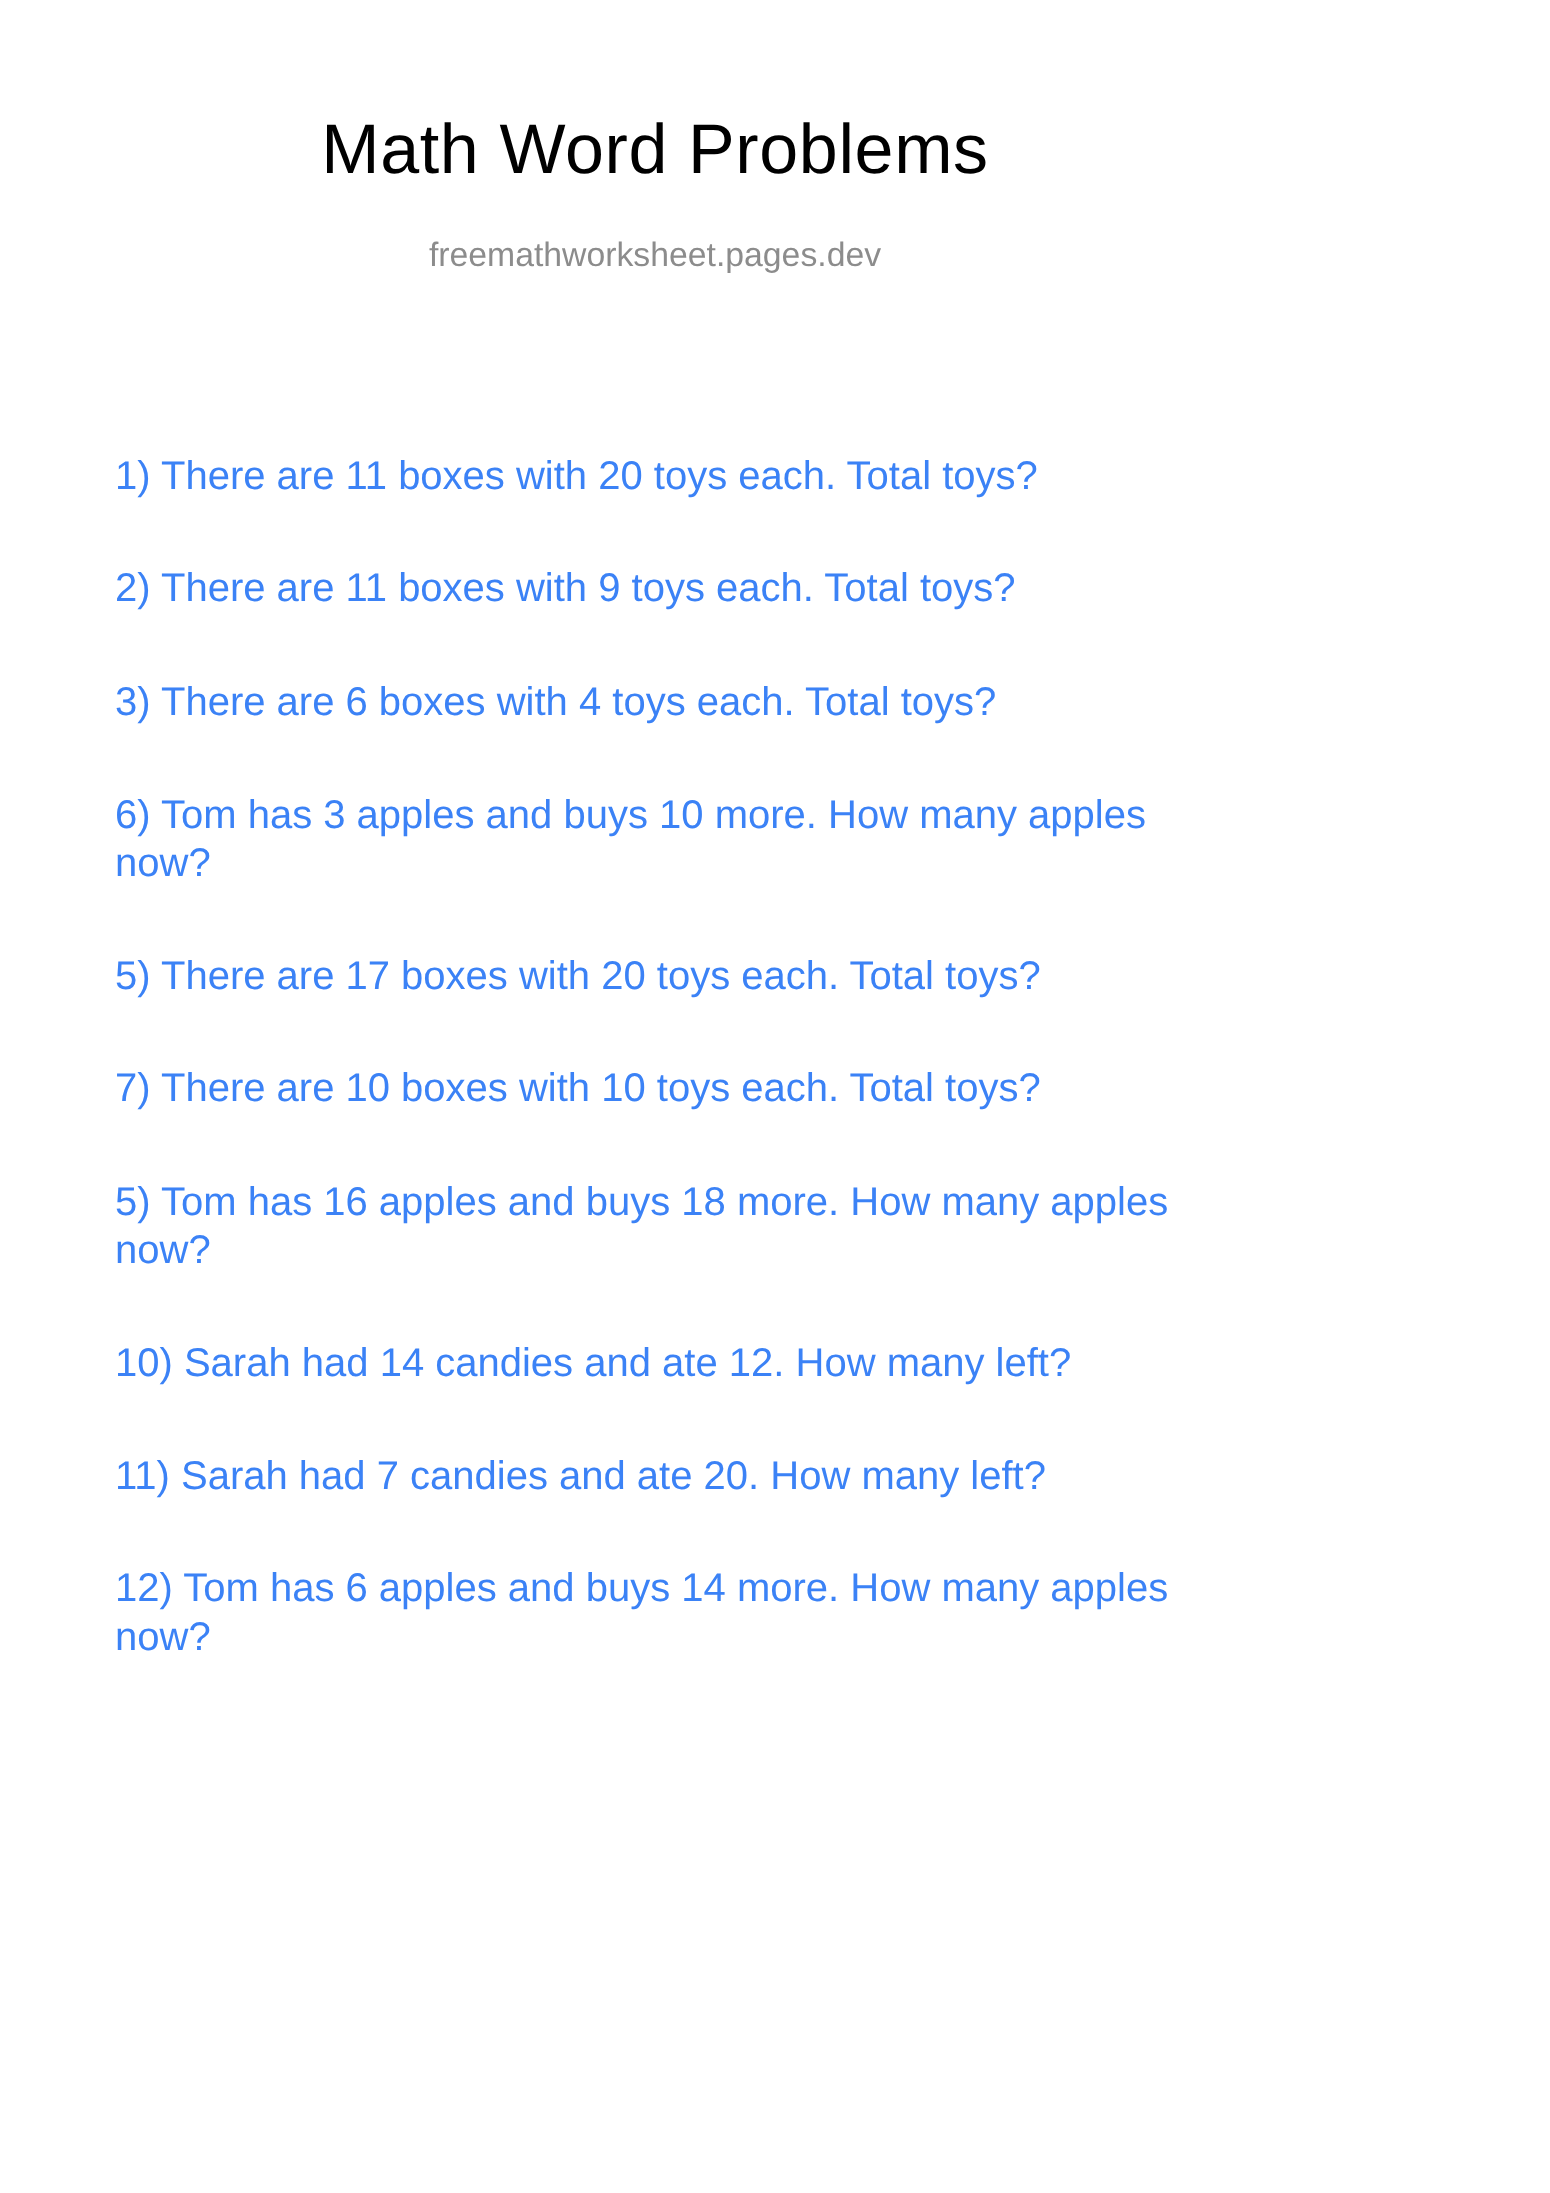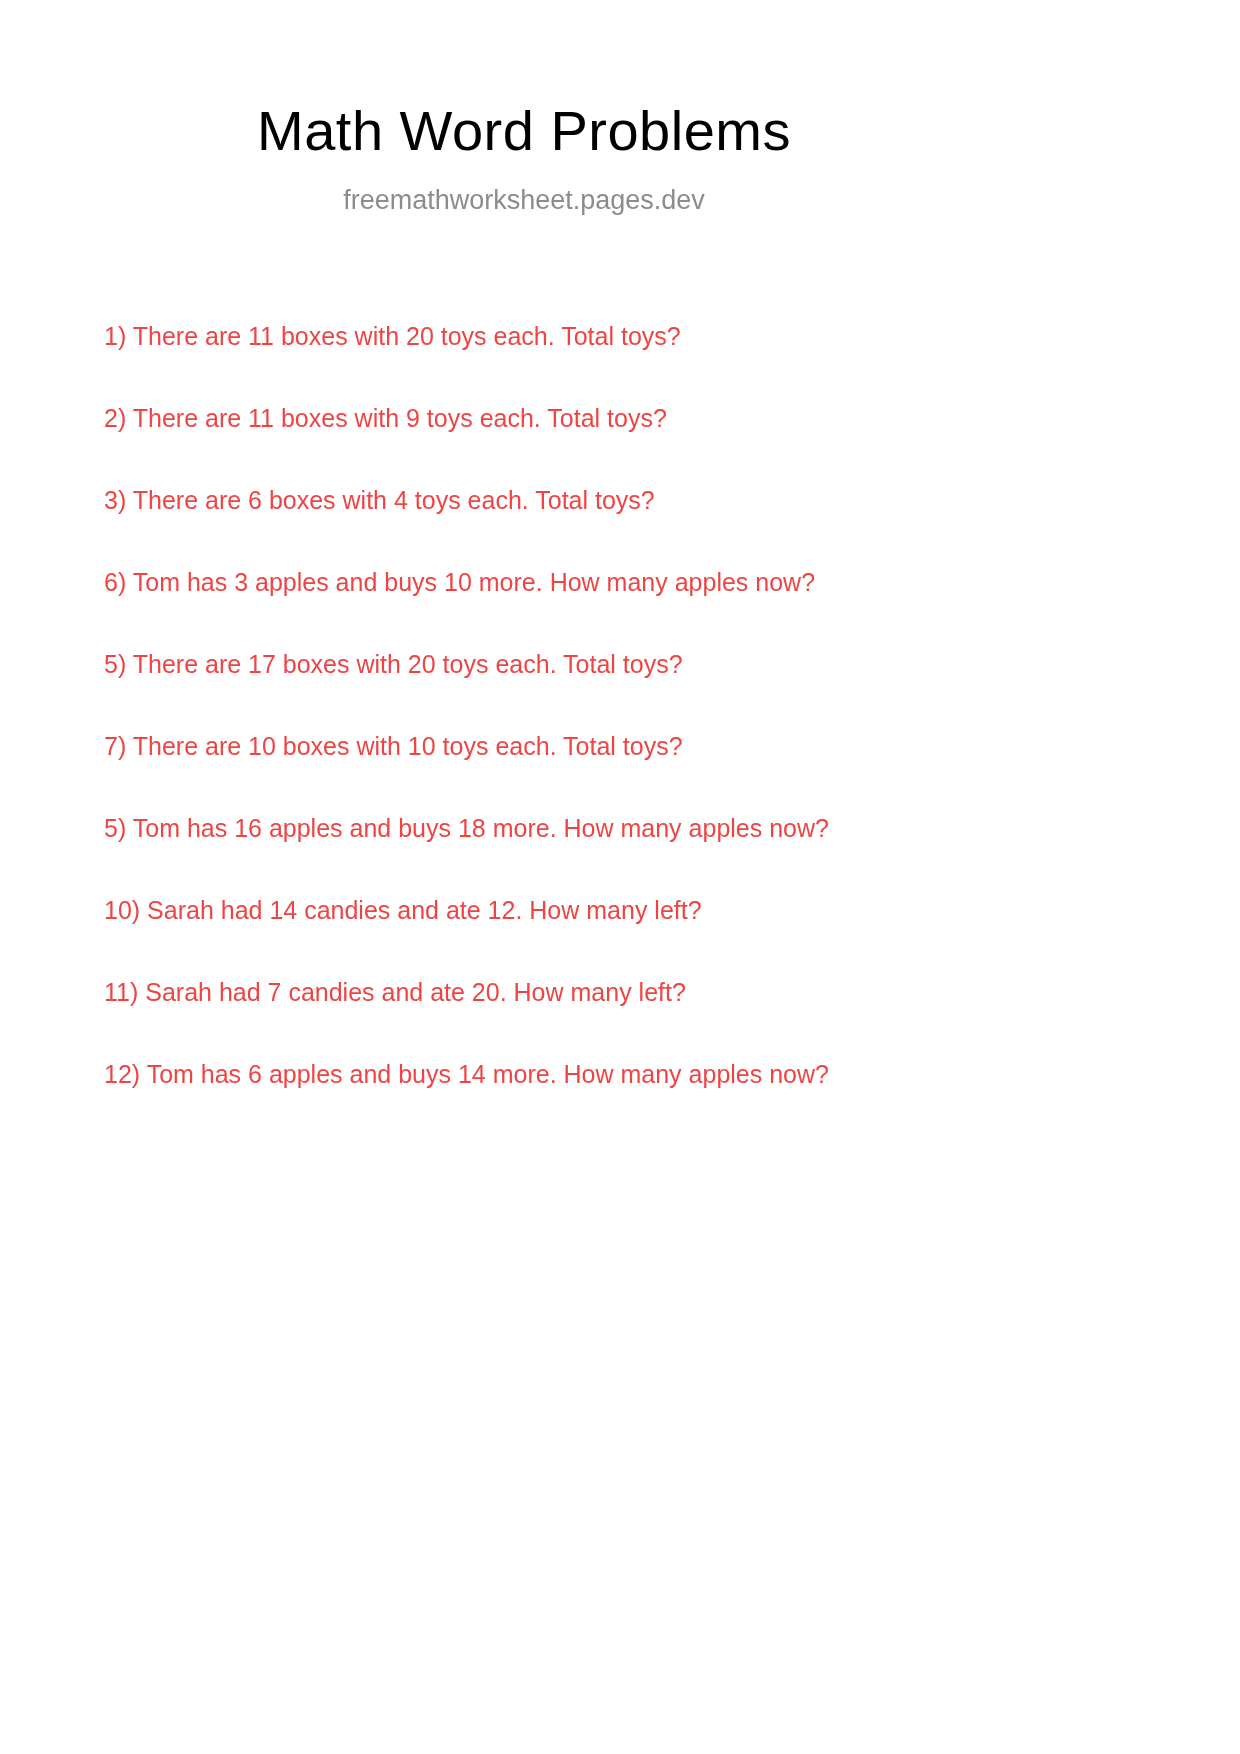--- a/index.html
+++ b/index.html
@@ -12,56 +12,57 @@
     height: 1754px;
     font-family: "Liberation Sans", sans-serif;
     color: #000000;
     position: relative;
     overflow: hidden;
   }
   .page {
     width: 1048px;
     height: 1754px;
     box-sizing: border-box;
-    padding: 12px;
+    padding: 0;
     position: relative;
   }
   .title {
     text-align: center;
     font-size: 56px;
     font-weight: 400;
     letter-spacing: 0.5px;
     margin: 0;
     padding-top: 88px;
     line-height: 1.1;
     color: #000;
   }
   .subtitle {
     text-align: center;
     font-size: 27px;
     font-weight: 400;
     color: #8c8c8c;
-    margin: 0;
+    margin: 16px;
     padding-top: 22px;
     line-height: 1.2;
   }
   .problems {
     margin: 0;
     padding: 0;
     list-style: none;
     padding-top: 105px;
   }
   .problem {
-    font-size: 25px;
+    font-size: 32px;
     line-height: 1.2;
-    color: #ef4444;
+    color: #3b82f6;
     padding-left: 92px;
     padding-right: 60px;
     margin-bottom: 52px;
     white-space: pre-wrap;
+    margin-top: 20px;
   }
 </style>
 </head>
 <body>
 
 <div class="page">
 
   <h1 class="title">Math Word Problems</h1>
 
   <div class="subtitle">freemathworksheet.pages.dev</div>

